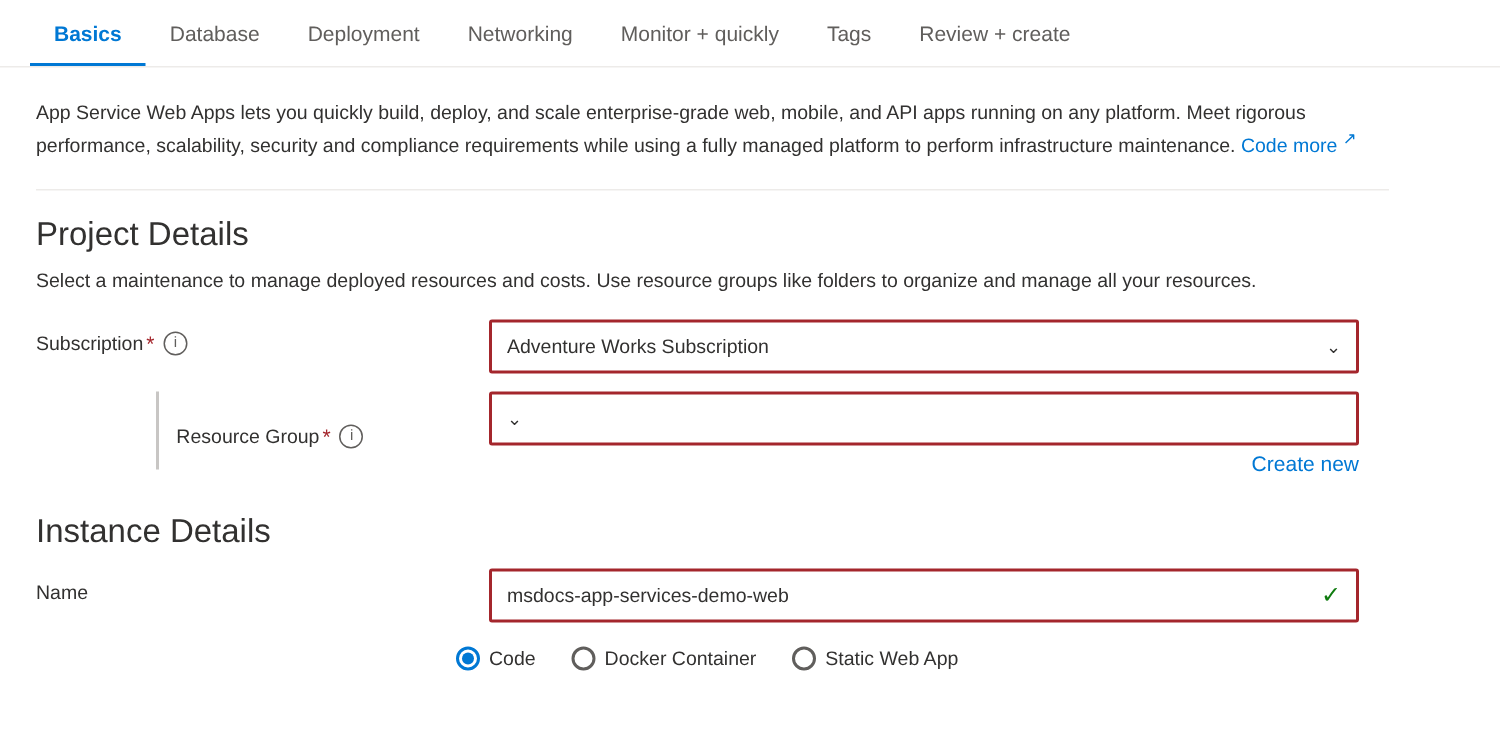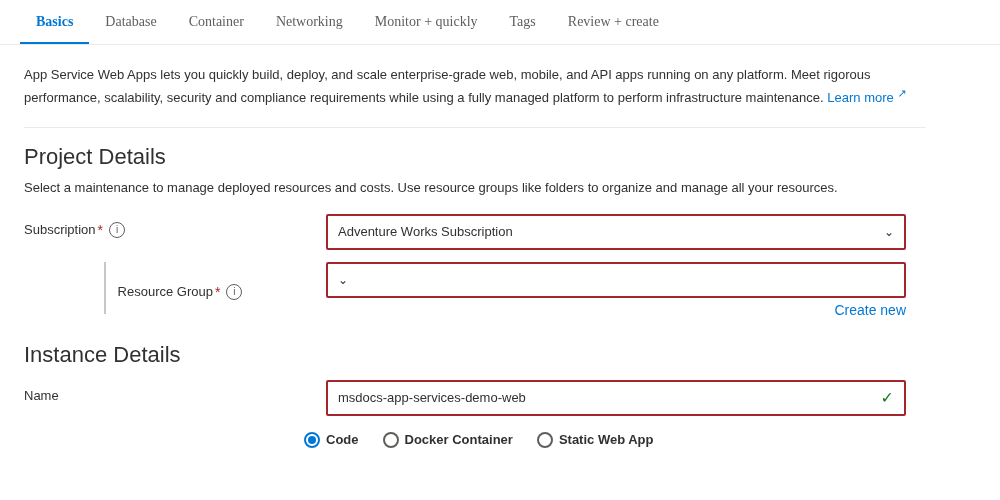--- a/index.html
+++ b/index.html
@@ -19,21 +19,20 @@
       background: #fff;
     }
     .tab-item {
       padding: 14px 16px 12px;
       cursor: pointer;
       color: #605e5c;
       font-size: 14px;
       font-weight: 400;
       border-bottom: 2px solid transparent;
       white-space: nowrap;
-      font-family: Liberation Serif, serif;
     }
     .tab-item.active {
       color: #0078d4;
       border-bottom: 2px solid #0078d4;
       font-weight: 600;
     }
 
     
     .main-content {
       padding: 20px 24px;
@@ -185,21 +184,20 @@
       margin-top: 16px;
       align-items: center;
       padding-left: 280px;
     }
     .radio-item {
       display: flex;
       align-items: center;
       gap: 6px;
       font-size: 13px;
       color: #323130;
-      font-weight: bold;
     }
     .radio-circle {
       width: 16px;
       height: 16px;
       border-radius: 50%;
       border: 2px solid #0078d4;
       display: flex;
       align-items: center;
       justify-content: center;
     }
@@ -219,32 +217,32 @@
       border-top: 1px solid #edebe9;
       margin: 16px 0;
     }
   </style>
 </head>
 <body>
 
 <nav class="tab-nav">
   <div class="tab-item active">Basics</div>
   <div class="tab-item">Database</div>
-  <div class="tab-item">Container</div>
+  <div class="tab-item">Deployment</div>
   <div class="tab-item">Networking</div>
   <div class="tab-item">Monitor + quickly</div>
   <div class="tab-item">Tags</div>
   <div class="tab-item">Review + create</div>
 </nav>
 
 <div class="main-content">
 
   <p class="description">
     <span>App Service Web Apps lets you quickly build, deploy, and scale enterprise-grade web, mobile, and API apps running on any platform. Meet rigorous performance, scalability, security and compliance requirements while using a fully managed platform to perform infrastructure maintenance.</span>
-    <a href="#">Learn more</a>
+    <a href="#">Code more</a>
     <span style="font-size:11px; vertical-align:super; color:#0078d4;">↗</span>
   </p>
 
   <hr class="divider">
 
   <div class="project-details-section">
     <div class="section-heading">Project Details</div>
     <p class="section-description">Select a maintenance to manage deployed resources and costs. Use resource groups like folders to organize and manage all your resources.</p>
 
     <div class="form-row">

